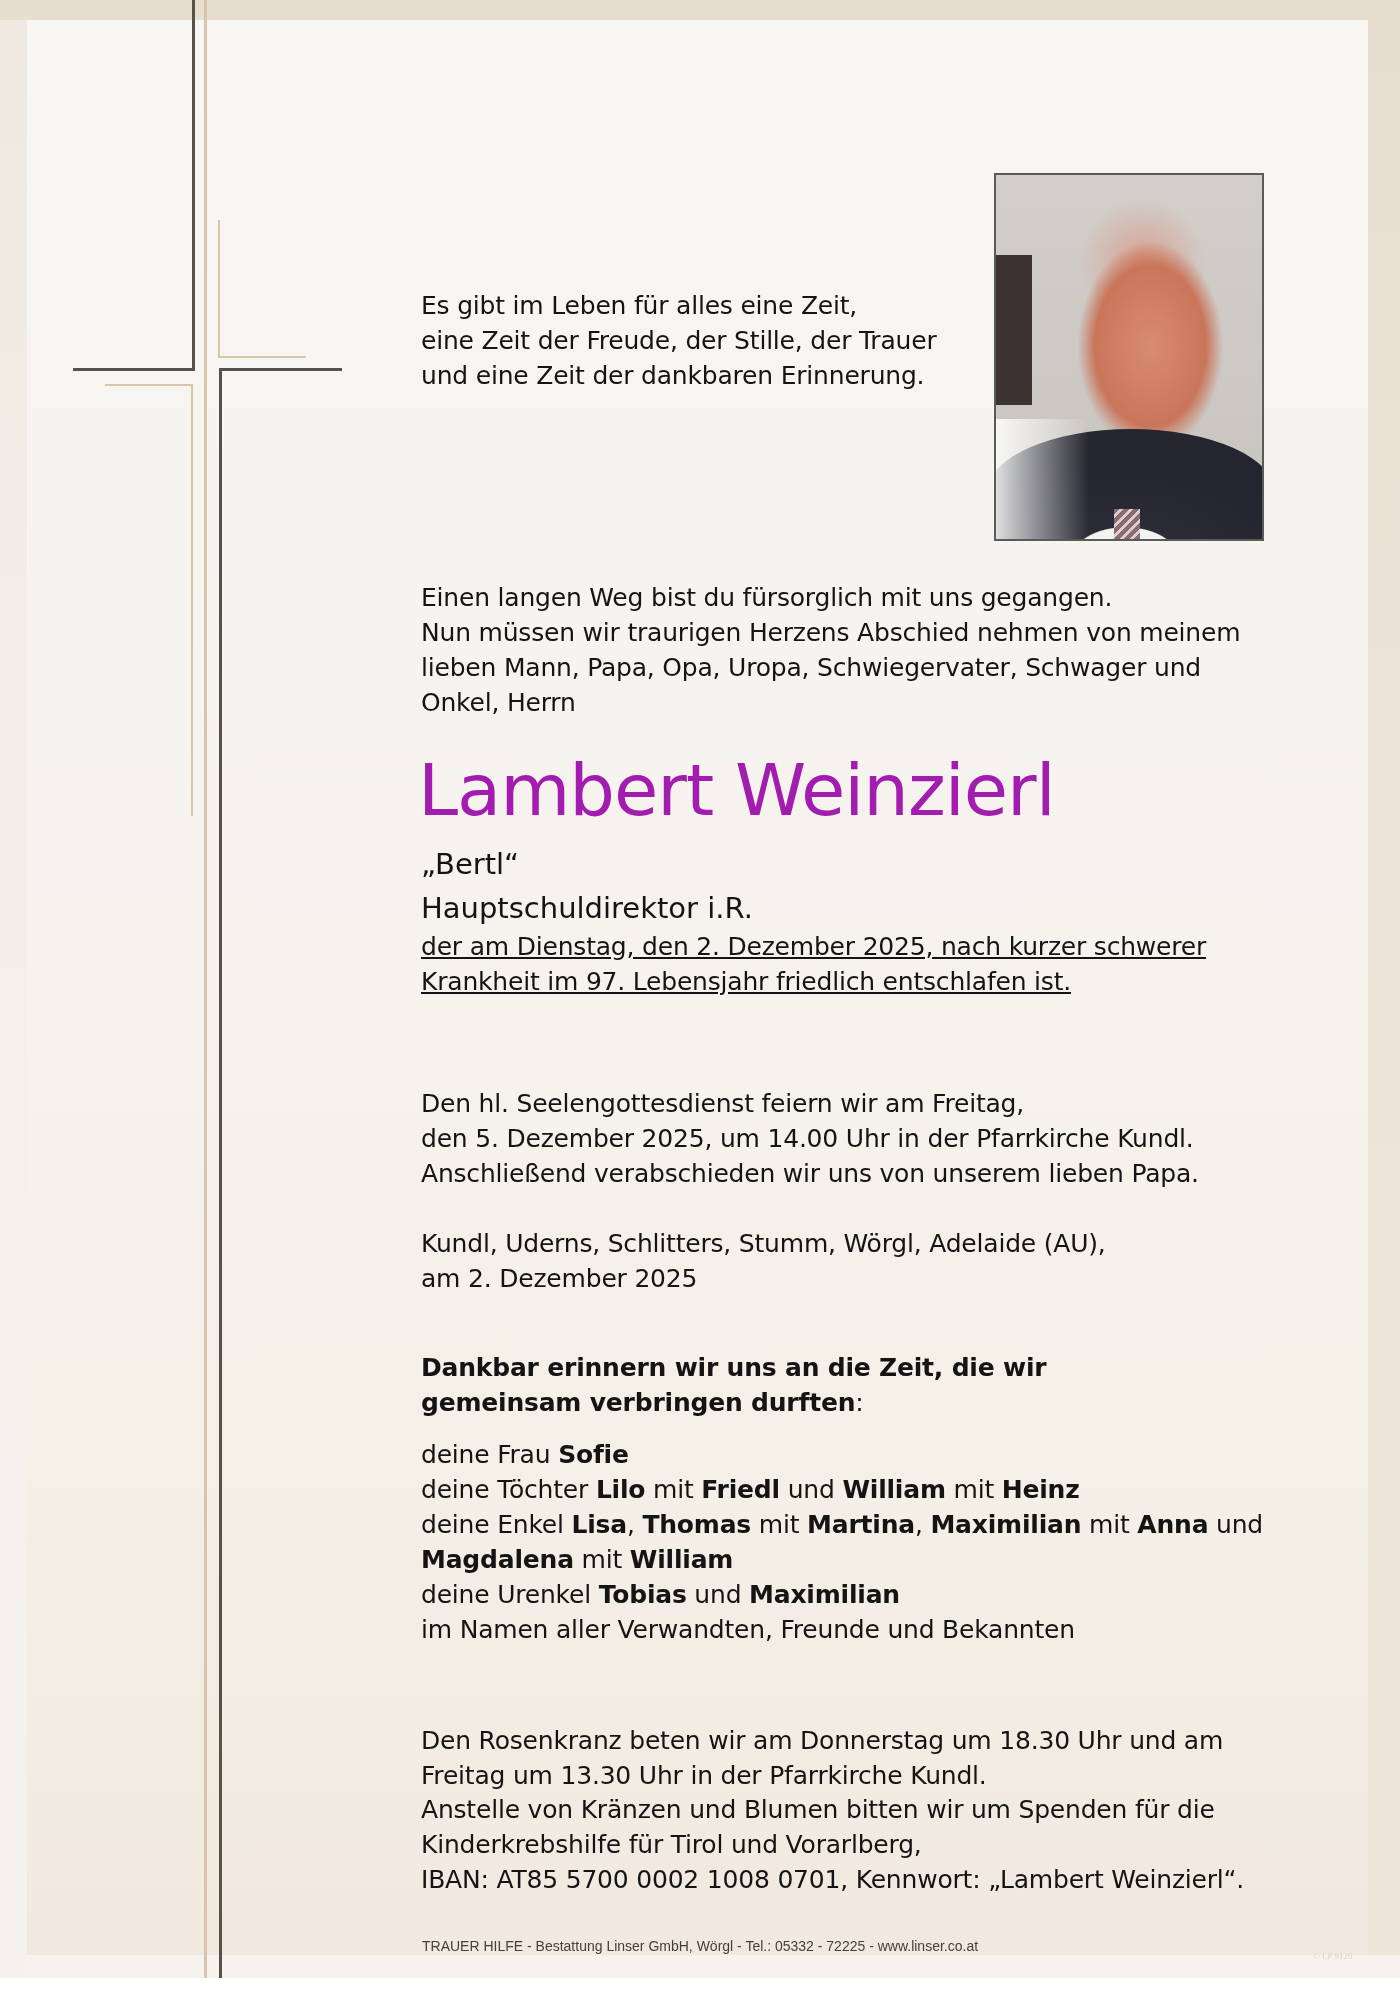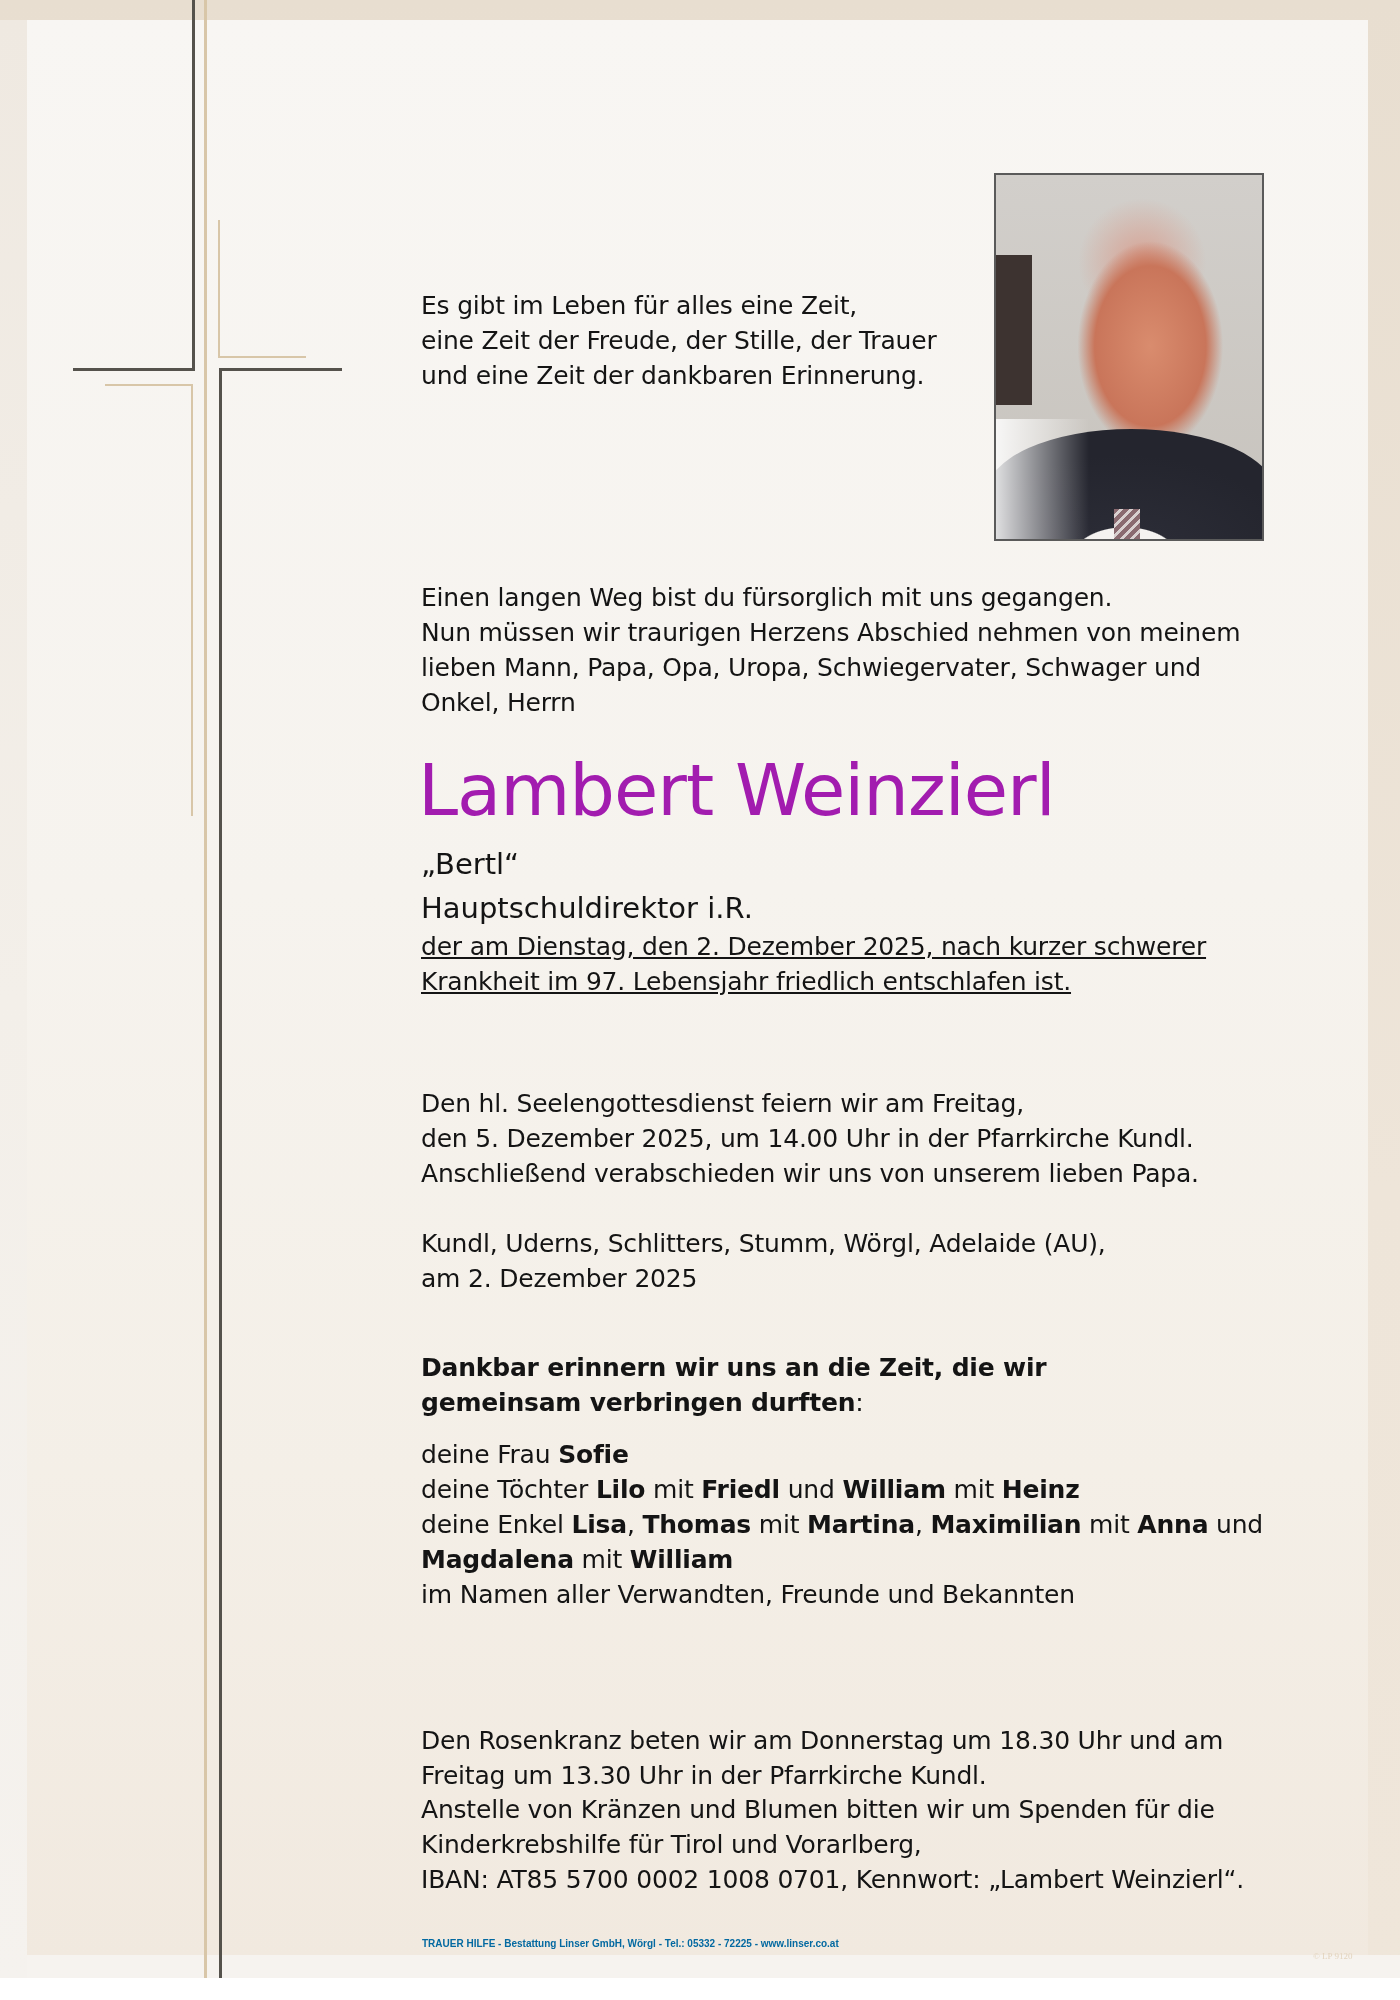--- a/index.html
+++ b/index.html
@@ -65,22 +65,22 @@
       position: absolute; left: 418px; top: 745px;
       font-size: 72px; line-height: 90px; letter-spacing: -1px;
       white-space: nowrap; color: #a21caf;
     }
     .sub {
       position: absolute; left: 421px; font-size: 29px; line-height: 45px; white-space: nowrap;
     }
     .b { font-weight: bold; }
     .footer {
       position: absolute; left: 422px; top: 1938px;
-      font-family: "Liberation Sans", sans-serif; font-weight: bold;
-      font-size: 10px; color: #0369a1; white-space: nowrap;
+      font-family: "Liberation Sans", sans-serif; font-weight: normal;
+      font-size: 14px; color: #404040; white-space: nowrap;
     }
     .copyright {
       position: absolute; left: 1313px; top: 1951px;
       font-family: "Liberation Serif", serif; font-size: 9px; color: #e2d3bd;
     }
   </style>
 </head>
 <body>
 
 <div class="frame"></div>
@@ -151,20 +151,23 @@
   </div>
   <div>
     <span>deine Töchter </span><span class="b">Lilo</span><span> mit </span><span class="b">Friedl</span><span> und </span><span class="b">William</span><span> mit </span><span class="b">Heinz</span>
   </div>
   <div>
     <span>deine Enkel </span><span class="b">Lisa</span><span>, </span><span class="b">Thomas</span><span> mit </span><span class="b">Martina</span><span>, </span><span class="b">Maximilian</span><span> mit </span><span class="b">Anna</span><span> und</span>
   </div>
   <div>
     <span class="b">Magdalena</span><span> mit </span><span class="b">William</span>
   </div>
+  <div>
+    <span>deine Urenkel </span><span class="b">Tobias</span><span> und </span><span class="b">Maximilian</span>
+  </div>
   <div>im Namen aller Verwandten, Freunde und Bekannten</div>
 </div>
 
 <div class="block" style="top:1723px;">
   <div>Den Rosenkranz beten wir am Donnerstag um 18.30 Uhr und am</div>
   <div>Freitag um 13.30 Uhr in der Pfarrkirche Kundl.</div>
 </div>
 
 <div class="block" style="top:1792px;">
   <div>Anstelle von Kränzen und Blumen bitten wir um Spenden für die</div>

